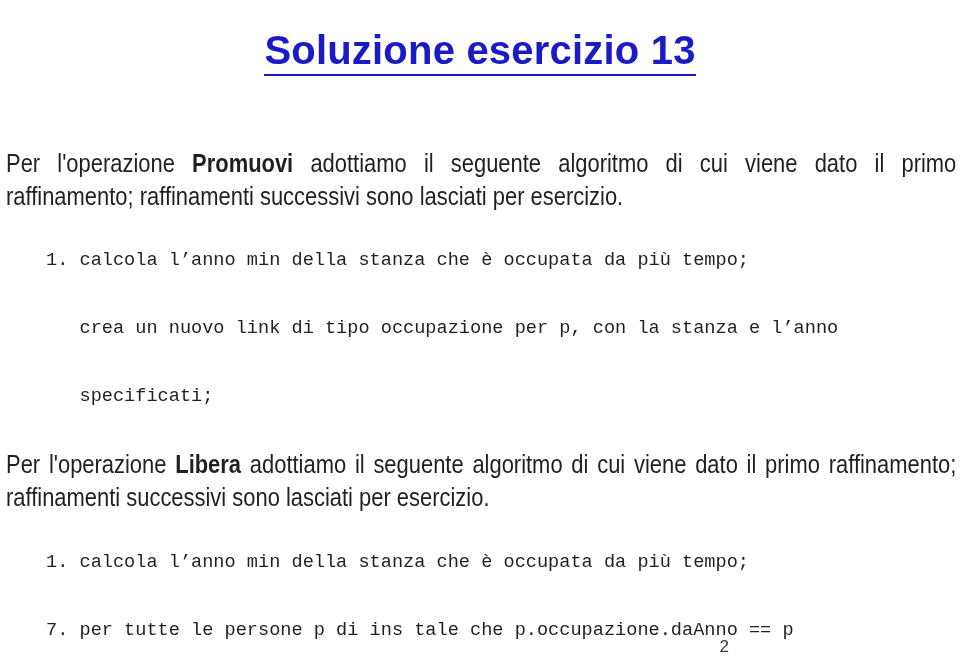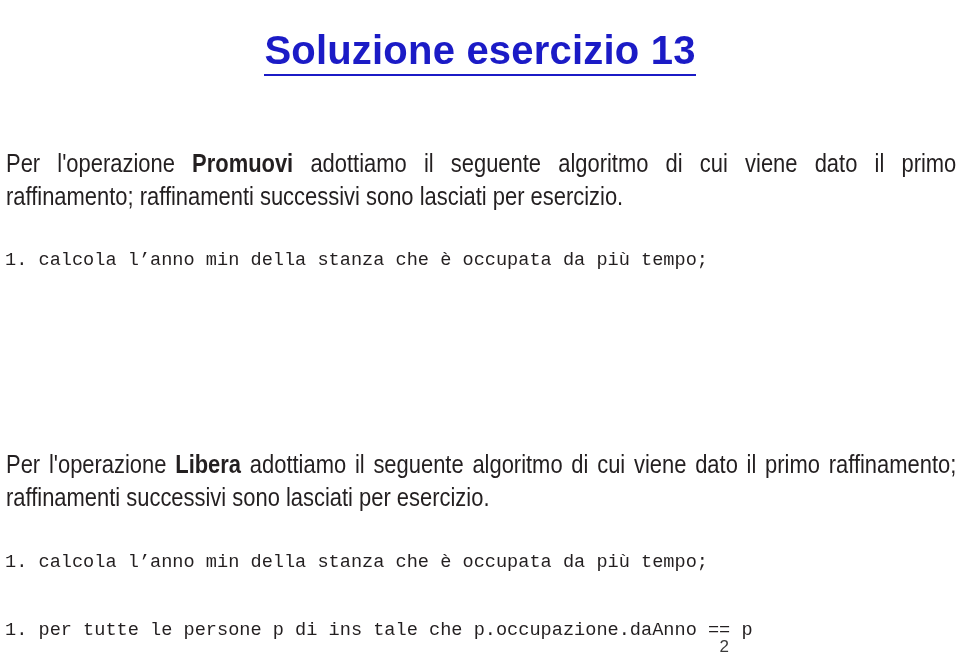--- a/index.html
+++ b/index.html
@@ -76,21 +76,21 @@
     font-family: "Liberation Mono", "DejaVu Sans Mono", monospace;
     font-size: 18.6px;
     line-height: 22.6px;
     color: #231f20;
     white-space: pre;
     letter-spacing: 0px;
   }
   #code-promuovi { top: 205px; }
   #code-libera   { top: 507px; }
 
-  .code .line { display: block; height: 22.6px; }
+  .code .line { display: block; height: 22.6px; margin-left: 41px; }
 
   
   .page-number {
     position: absolute;
     right: 58px;
     bottom: 10px;
     font-family: "Liberation Sans", sans-serif;
     font-size: 17px;
     color: #3a3a3a;
   }
@@ -103,27 +103,29 @@
   <h1 class="slide-title">
     <span class="title-inner">Soluzione esercizio 13</span>
   </h1>
 
   <p class="para" id="para-promuovi">
     <span>Per l'operazione </span><b>Promuovi</b><span> adottiamo il seguente algoritmo di cui viene dato il primo raffinamento; raffinamenti successivi sono lasciati per esercizio.</span>
   </p>
 
   <div class="code" id="code-promuovi">
     <span class="line">1. calcola l’anno min della stanza che è occupata da più tempo;</span>
+    <span class="line">   crea un nuovo link di tipo occupazione per p, con la stanza e l’anno</span>
+    <span class="line">   specificati;</span>
   </div>
 
   <p class="para" id="para-libera">
     <span>Per l'operazione </span><b>Libera</b><span> adottiamo il seguente algoritmo di cui viene dato il primo raffinamento; raffinamenti successivi sono lasciati per esercizio.</span>
   </p>
 
   <div class="code" id="code-libera">
     <span class="line">1. calcola l’anno min della stanza che è occupata da più tempo;</span>
-    <span class="line">1. per tutte le persone p di ins tale che p.occupazione.daAnno == p</span>
+    <span class="line">7. per tutte le persone p di ins tale che p.occupazione.daAnno == p</span>
     
   </div>
 
   <div class="page-number">2</div>
 
 </div>
 
 </body></html>

